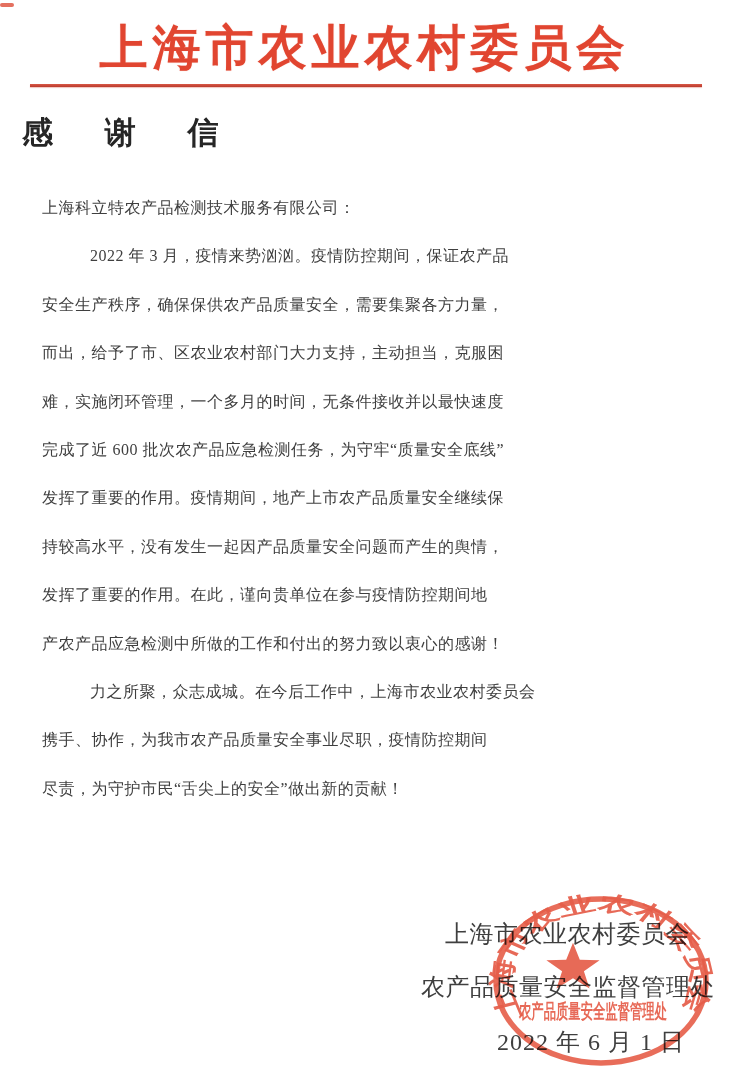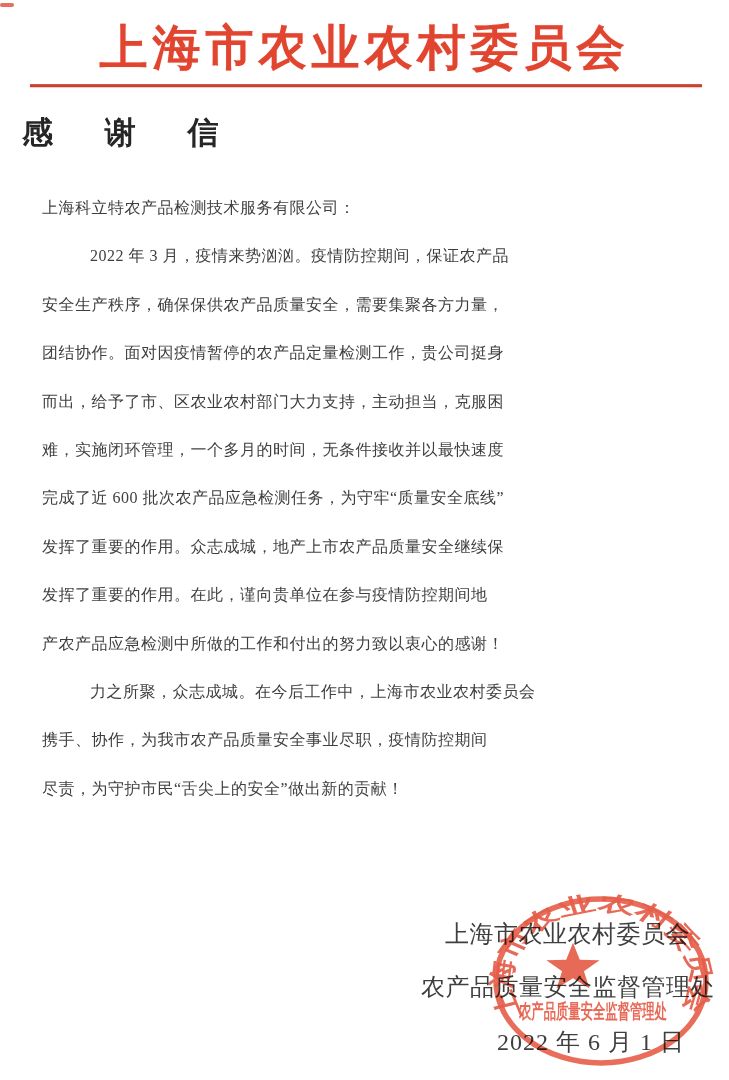--- a/index.html
+++ b/index.html
@@ -87,25 +87,25 @@
   <h1 class="letterhead">上海市农业农村委员会</h1>
 
   <div class="red-rule"></div>
 
   <h2 class="letter-title">感 谢 信</h2>
 
   <div class="letter-body">
       <div class="body-line">上海科立特农产品检测技术服务有限公司：</div>
       <div class="body-line indent">2022 年 3 月，疫情来势汹汹。疫情防控期间，保证农产品</div>
       <div class="body-line">安全生产秩序，确保保供农产品质量安全，需要集聚各方力量，</div>
-      <div class="body-line">团结协作。面对因疫情暂停的农产品定量检测工作，贵公司挺身</div>
       <div class="body-line">而出，给予了市、区农业农村部门大力支持，主动担当，克服困</div>
       <div class="body-line">难，实施闭环管理，一个多月的时间，无条件接收并以最快速度</div>
       <div class="body-line">完成了近 600 批次农产品应急检测任务，为守牢“质量安全底线”</div>
-      <div class="body-line">发挥了重要的作用。众志成城，地产上市农产品质量安全继续保</div>
+      <div class="body-line">发挥了重要的作用。疫情期间，地产上市农产品质量安全继续保</div>
+      <div class="body-line">持较高水平，没有发生一起因产品质量安全问题而产生的舆情，</div>
       <div class="body-line">发挥了重要的作用。在此，谨向贵单位在参与疫情防控期间地</div>
       <div class="body-line">产农产品应急检测中所做的工作和付出的努力致以衷心的感谢！</div>
       <div class="body-line indent">力之所聚，众志成城。在今后工作中，上海市农业农村委员会</div>
       <div class="body-line">携手、协作，为我市农产品质量安全事业尽职，疫情防控期间</div>
       <div class="body-line">尽责，为守护市民“舌尖上的安全”做出新的贡献！</div>
     </div>
 
   <div class="sig-line sig-org">上海市农业农村委员会</div>
   <div class="sig-line sig-dept">农产品质量安全监督管理处</div>
   <div class="sig-line sig-date">2022 年 6 月 1 日</div>

